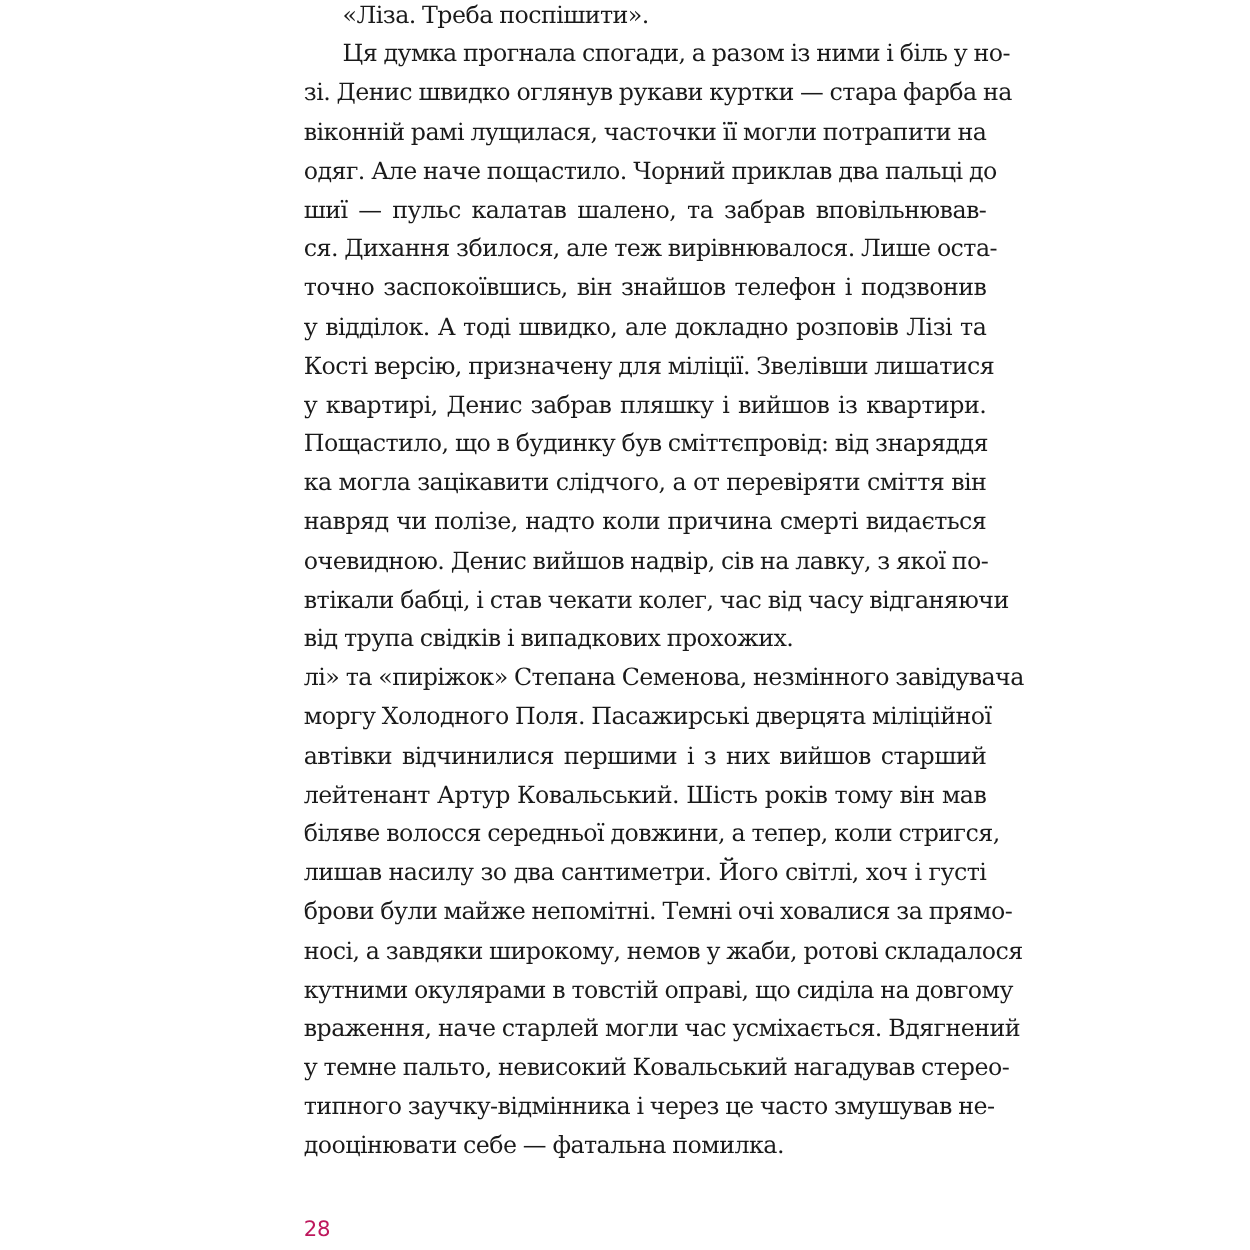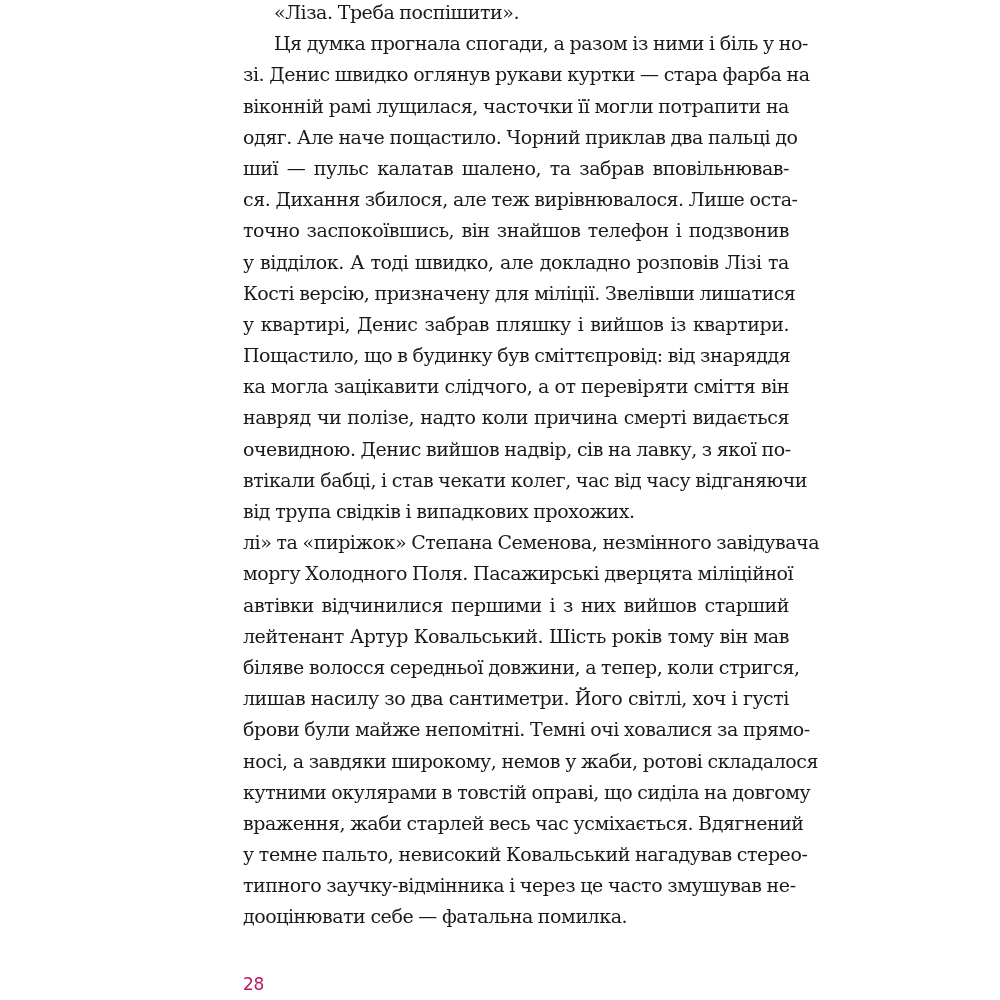--- a/index.html
+++ b/index.html
@@ -81,19 +81,19 @@
       <span class="line last">від трупа свідків і випадкових прохожих.</span>
       <span class="line">лі» та «пиріжок» Степана Семенова, незмінного завідувача</span>
       <span class="line">моргу Холодного Поля. Пасажирські дверцята міліційної</span>
       <span class="line">автівки відчинилися першими і з них вийшов старший</span>
       <span class="line">лейтенант Артур Ковальський. Шість років тому він мав</span>
       <span class="line">біляве волосся середньої довжини, а тепер, коли стригся,</span>
       <span class="line">лишав насилу зо два сантиметри. Його світлі, хоч і густі</span>
       <span class="line">брови були майже непомітні. Темні очі ховалися за прямо-</span>
       <span class="line">носі, а завдяки широкому, немов у жаби, ротові складалося</span>
       <span class="line">кутними окулярами в товстій оправі, що сиділа на довгому</span>
-      <span class="line">враження, жаби старлей весь час усміхається. Вдягнений</span>
+      <span class="line">враження, наче старлей могли час усміхається. Вдягнений</span>
       <span class="line">у темне пальто, невисокий Ковальський нагадував стерео-</span>
       <span class="line">типного заучку-відмінника і через це часто змушував не-</span>
       <span class="line last">дооцінювати себе — фатальна помилка.</span>
     </div>
   <div class="page-number">28</div>
 </div>
 
 </body></html>

